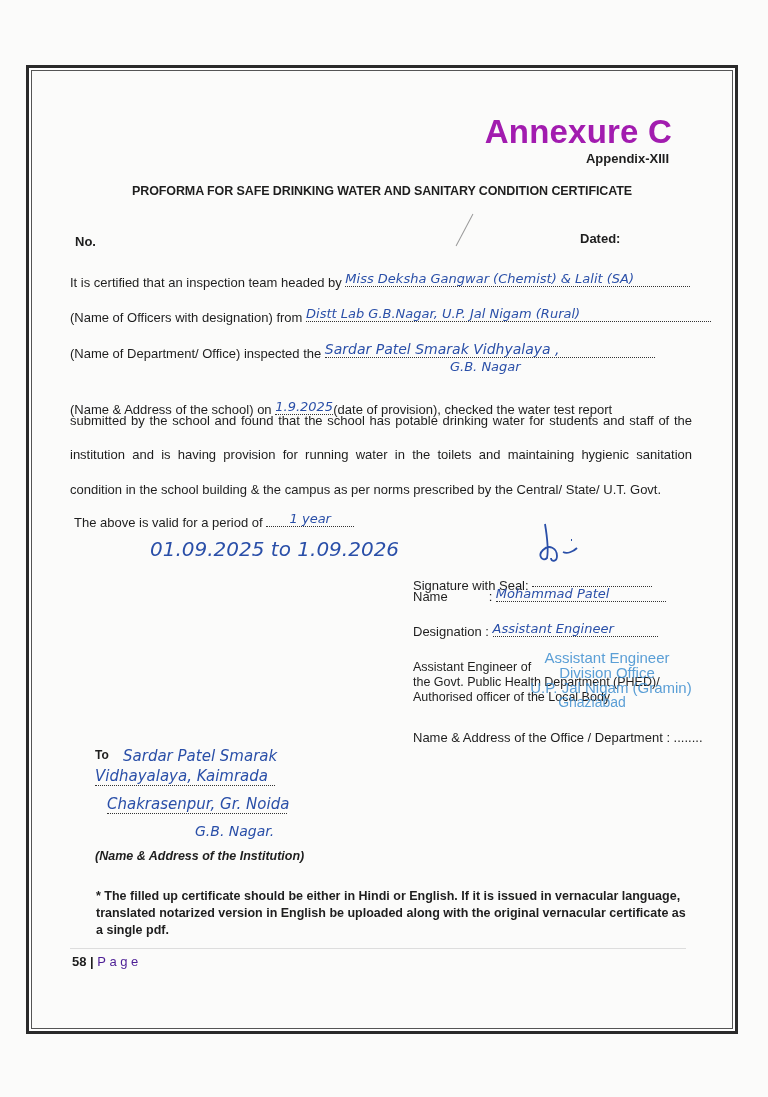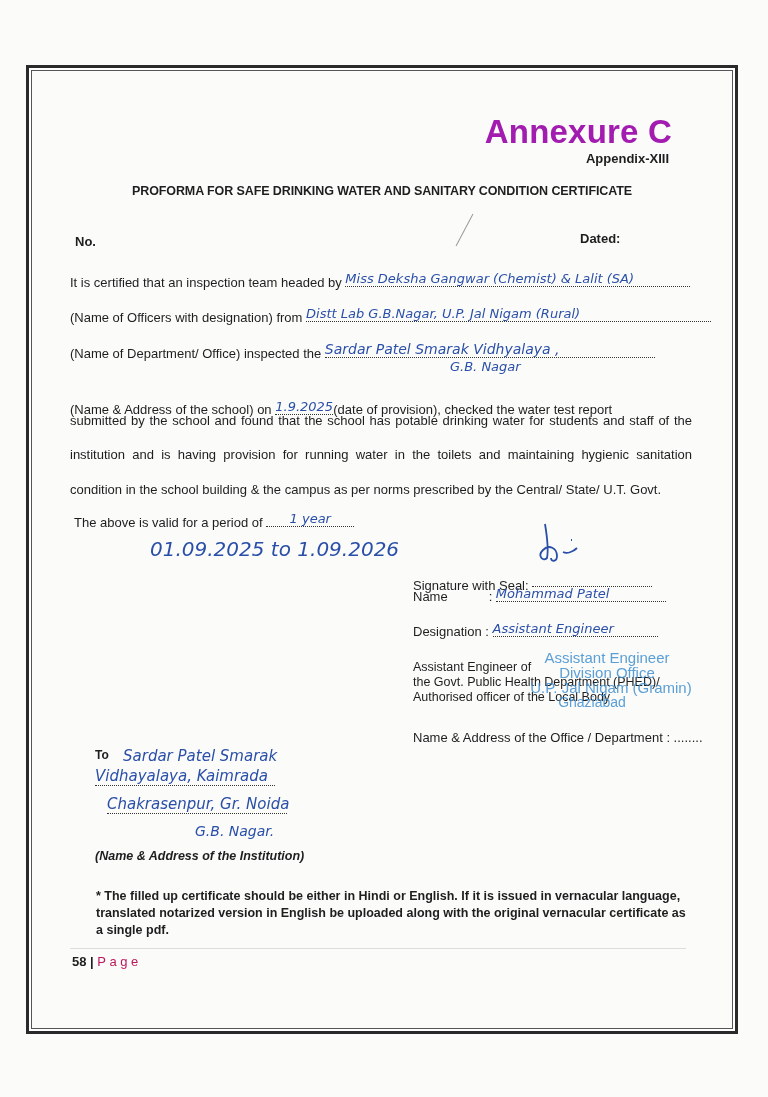--- a/index.html
+++ b/index.html
@@ -133,14 +133,14 @@
   <div class="abs hw" style="left:100px; top:78px; font-size:14px;">G.B. Nagar.</div>
   <div class="abs" style="left:0; top:104px; font-size:12.5px; font-weight:bold; white-space:nowrap;font-style:italic;">(Name &amp; Address of the Institution)</div>
 </div>
 
 <div class="note">* The filled up certificate should be either in Hindi or English. If it is issued in vernacular language, translated notarized version in English be uploaded along with the original vernacular certificate as a single pdf.</div>
 
 <div class="footer-rule"></div>
 <div class="pagenum">
   <span style="font-weight:bold;">58</span>
   <span style="font-weight:bold;">|</span>
-  <span style="color:#be185d;">P a g e</span>
+  <span style="color:#4c1d95;">P a g e</span>
 </div>
 
 </body></html>

